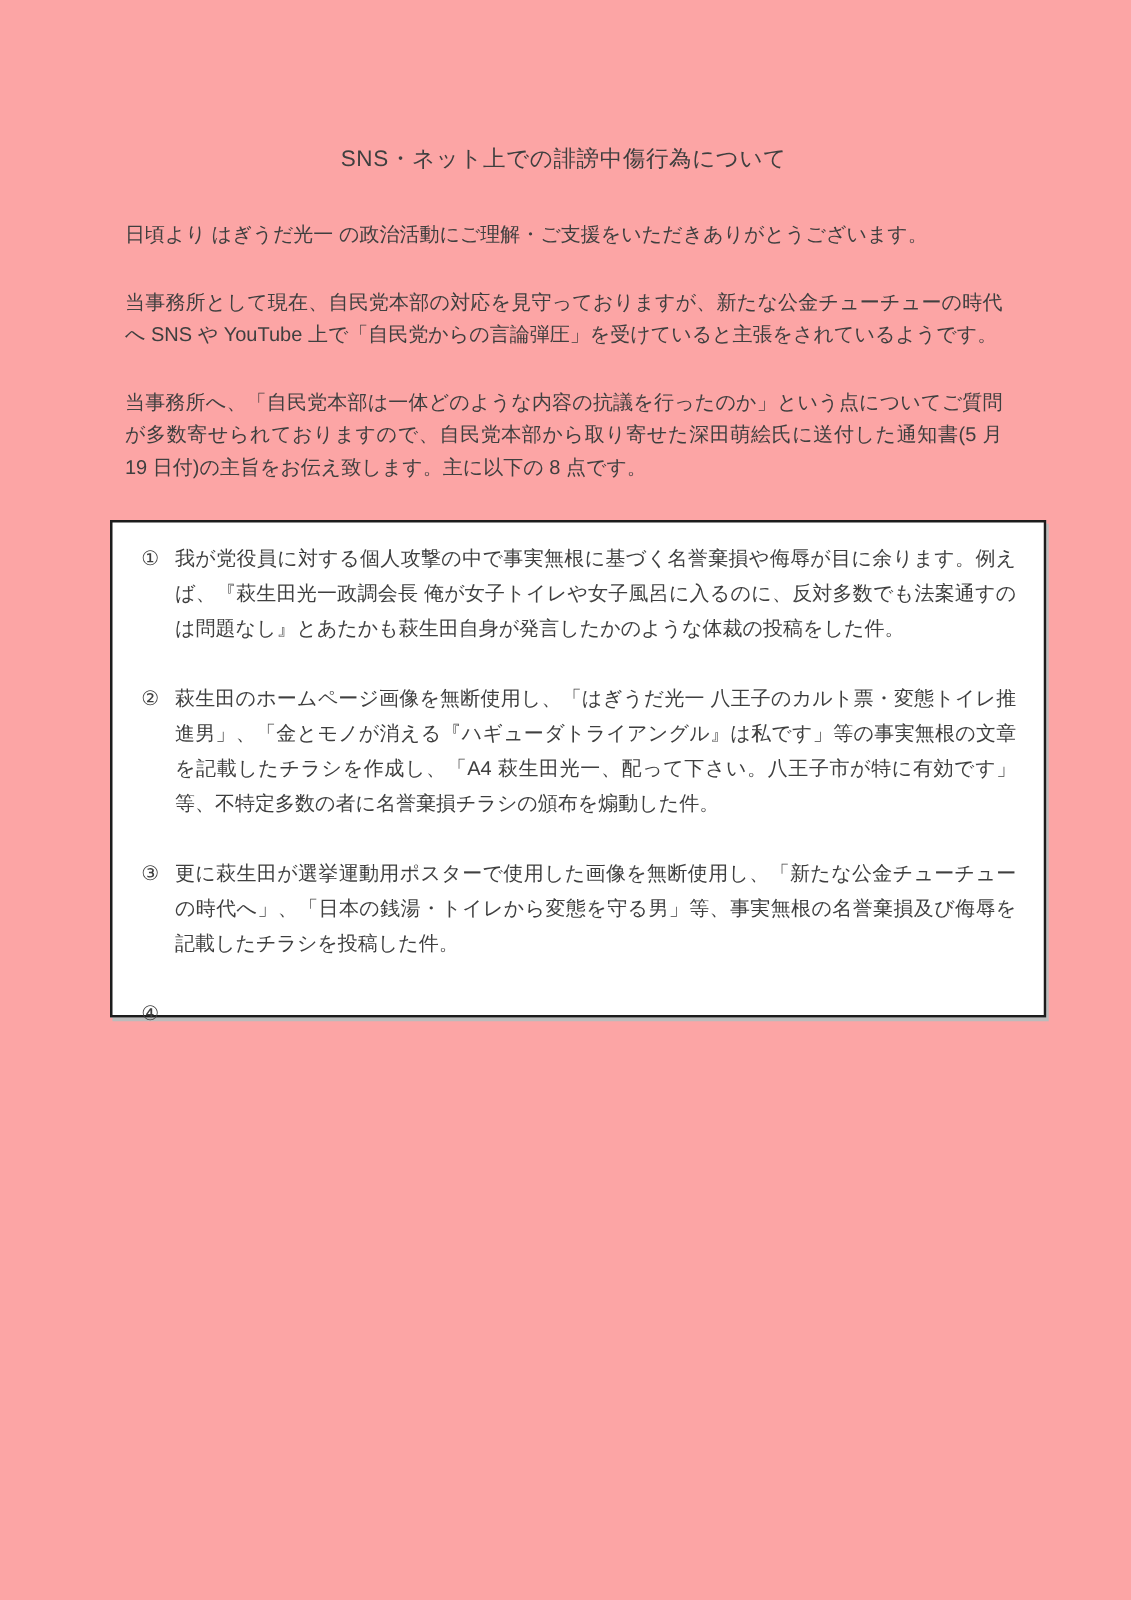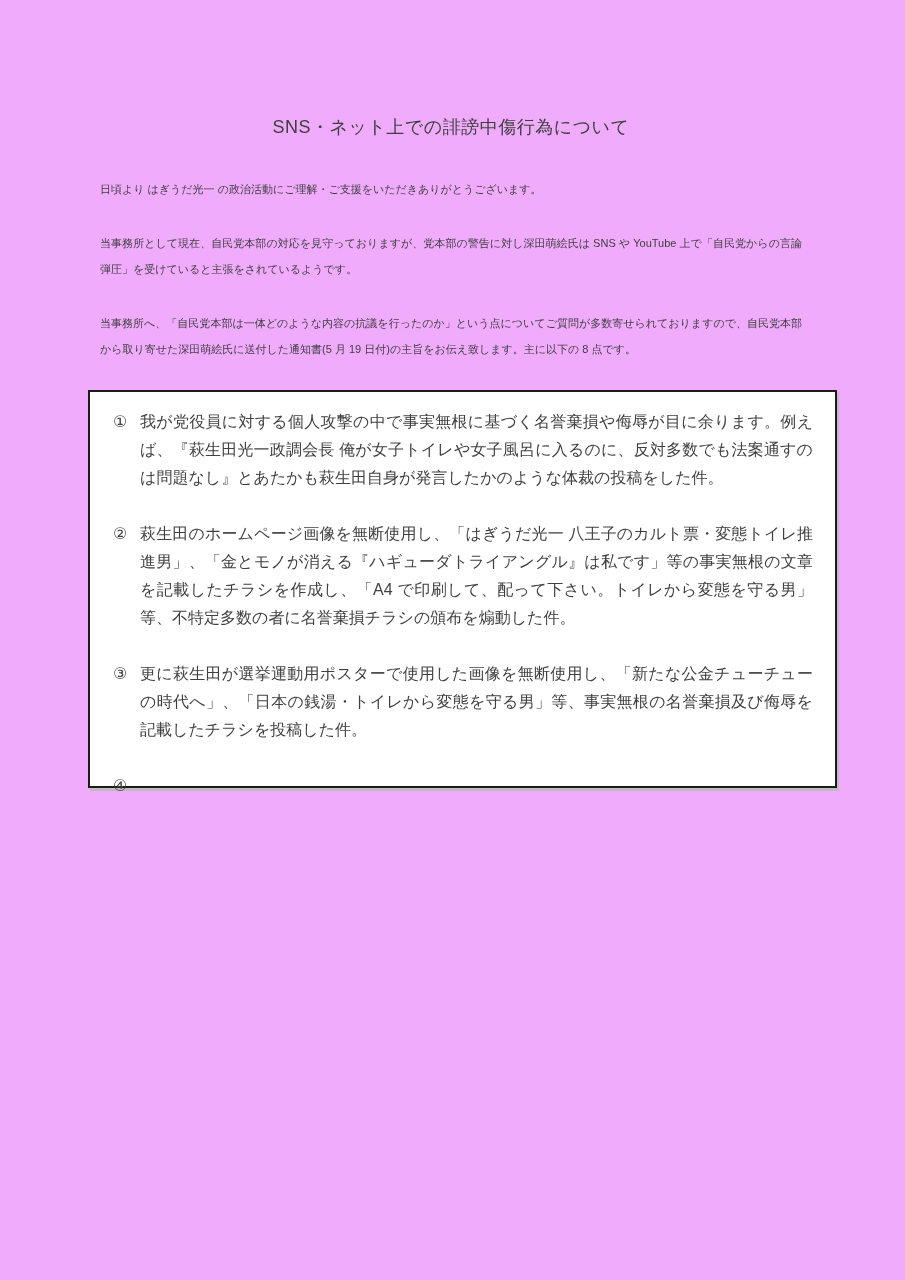--- a/index.html
+++ b/index.html
@@ -4,38 +4,38 @@
 <style>
   html, body {
     margin: 0;
     padding: 0;
     background: #ffffff;
   }
   .page {
     position: relative;
     width: 905px;
     height: 1280px;
-    background: #f0abfc;
+    background: #fca5a5;
     overflow: hidden;
     font-family: "Liberation Sans", "DejaVu Sans", sans-serif;
     color: #3f3f3f;
   }
   .content {
     padding: 116px 103px 0 100px; 
   }
   .doc-title {
     font-size: 18px;
     font-weight: normal;
     line-height: 22px;
     text-align: center;
     letter-spacing: 0.5px;
     margin: 0 0 38px 0;
   }
   .para {
-    font-size: 11px;
+    font-size: 16px;
     line-height: 26px;
     margin: 0 0 28px 0;
     text-align: justify;
     text-justify: inter-ideograph;
   }
   .notice-box {
     margin: 0 68px 0 88px;            
     border: 2px solid #1c1c1c;
     box-shadow: 2px 3px 0 #bcbcbc;
     padding: 16px 22px 14px 0;
@@ -63,35 +63,35 @@
 
 <div class="page">
 
   <div class="content">
     <h1 class="doc-title">SNS・ネット上での誹謗中傷行為について</h1>
 
     <p class="para">日頃より はぎうだ光一 の政治活動にご理解・ご支援をいただきありがとうございます。</p>
 
 
 
-    <p class="para">当事務所として現在、自民党本部の対応を見守っておりますが、党本部の警告に対し深田萌絵氏は SNS や YouTube 上で「自民党からの言論弾圧」を受けていると主張をされているようです。</p>
+    <p class="para">当事務所として現在、自民党本部の対応を見守っておりますが、新たな公金チューチューの時代へ SNS や YouTube 上で「自民党からの言論弾圧」を受けていると主張をされているようです。</p>
 
     <p class="para">当事務所へ、「自民党本部は一体どのような内容の抗議を行ったのか」という点についてご質問が多数寄せられておりますので、自民党本部から取り寄せた深田萌絵氏に送付した通知書(5 月 19 日付)の主旨をお伝え致します。主に以下の 8 点です。</p>
   </div>
 
   <div class="notice-box">
 
     <div class="notice-item">
       <span class="num">①</span>
       <span class="itext">我が党役員に対する個人攻撃の中で事実無根に基づく名誉棄損や侮辱が目に余ります。例えば、『萩生田光一政調会長 俺が女子トイレや女子風呂に入るのに、反対多数でも法案通すのは問題なし』とあたかも萩生田自身が発言したかのような体裁の投稿をした件。</span>
     </div>
 
     <div class="notice-item">
       <span class="num">②</span>
-      <span class="itext">萩生田のホームページ画像を無断使用し、「はぎうだ光一 八王子のカルト票・変態トイレ推進男」、「金とモノが消える『ハギューダトライアングル』は私です」等の事実無根の文章を記載したチラシを作成し、「A4 で印刷して、配って下さい。トイレから変態を守る男」等、不特定多数の者に名誉棄損チラシの頒布を煽動した件。</span>
+      <span class="itext">萩生田のホームページ画像を無断使用し、「はぎうだ光一 八王子のカルト票・変態トイレ推進男」、「金とモノが消える『ハギューダトライアングル』は私です」等の事実無根の文章を記載したチラシを作成し、「A4 萩生田光一、配って下さい。八王子市が特に有効です」等、不特定多数の者に名誉棄損チラシの頒布を煽動した件。</span>
     </div>
 
     <div class="notice-item">
       <span class="num">③</span>
       <span class="itext">更に萩生田が選挙運動用ポスターで使用した画像を無断使用し、「新たな公金チューチューの時代へ」、「日本の銭湯・トイレから変態を守る男」等、事実無根の名誉棄損及び侮辱を記載したチラシを投稿した件。</span>
     </div>
 
     <div class="notice-item">
       <span class="num">④</span>
     </div>

